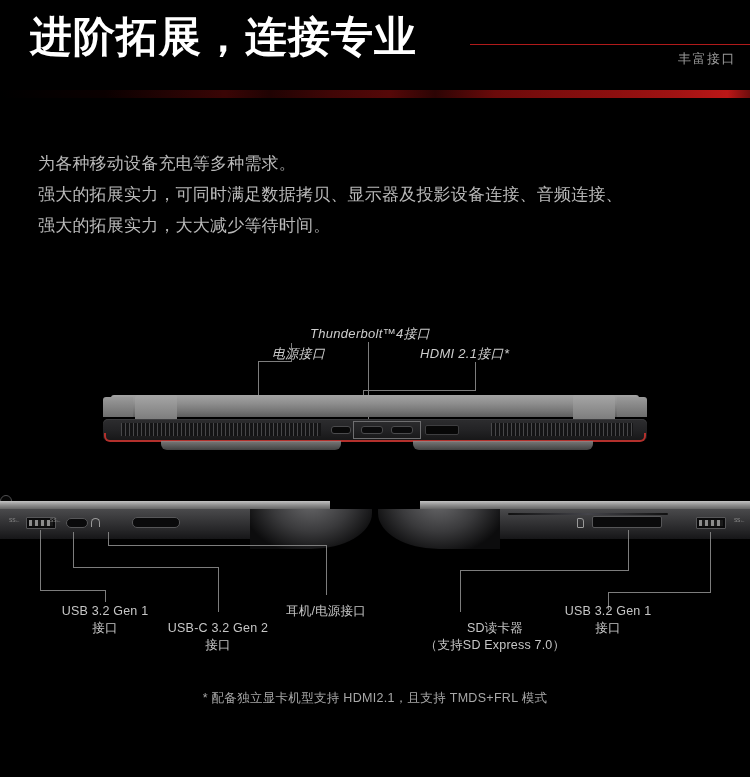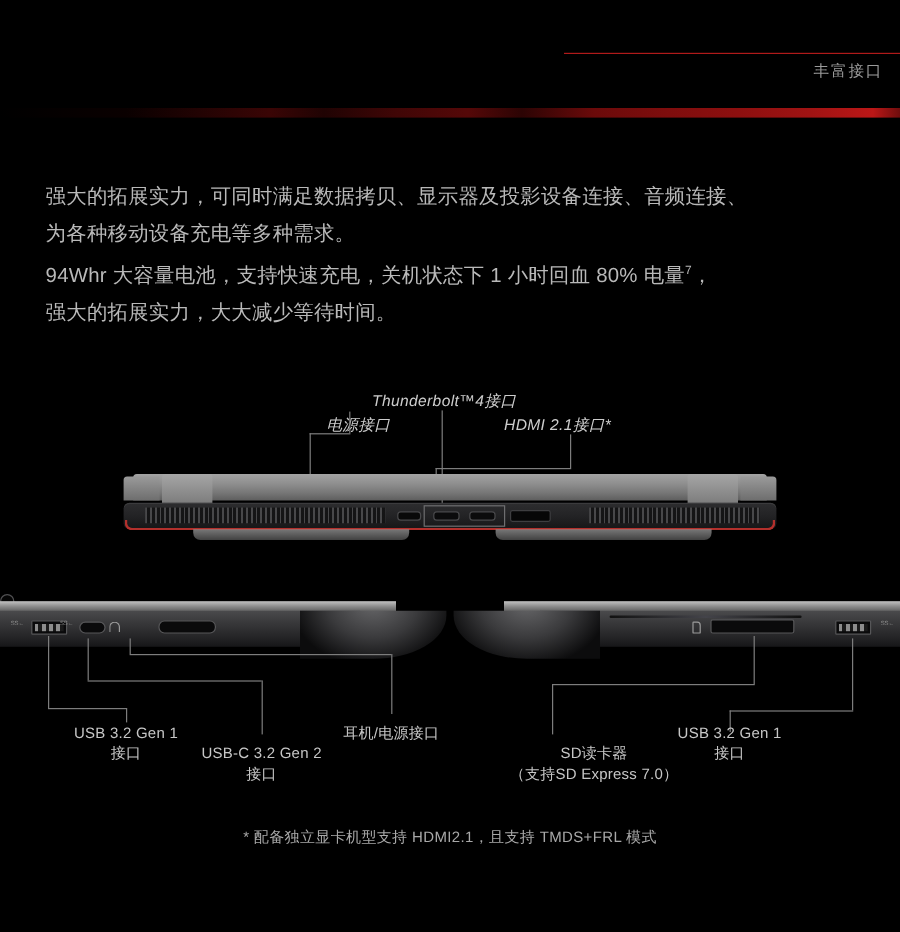--- a/index.html
+++ b/index.html
@@ -158,29 +158,29 @@
 
   #footnote {
     position:absolute; left:0; top:690px; width:750px; text-align:center;
     font-size:12.5px; color:#a8a8a8; letter-spacing:.3px;
   }
 </style>
 </head>
 <body>
 
 <div id="header">
+  <div id="page-title">进阶拓展，连接专业</div>
   <div id="title-rule"></div>
   <div id="header-tag">丰富接口</div>
   <div id="header-bar"></div>
 </div>
 
 <div id="body-copy">
+  <p>为各种移动设备充电等多种需求。</p>
   <p>强大的拓展实力，可同时满足数据拷贝、显示器及投影设备连接、音频连接、</p>
-  <p>为各种移动设备充电等多种需求。</p>
-  <p><span>94Whr 大容量电池，支持快速充电，关机状态下 1 小时回血 80% 电量</span><sup>7</sup><span>，</span></p>
   <p>强大的拓展实力，大大减少等待时间。</p>
 </div>
 
 <div id="stage">
 
   <div class="callout c-tb">Thunderbolt™4接口</div>
   <div class="callout c-pwr">电源接口</div>
   <div class="callout c-hdmi">HDMI 2.1接口*</div>
 
   <div class="lead v" style="left:291px; top:43px; height:18px;"></div>

